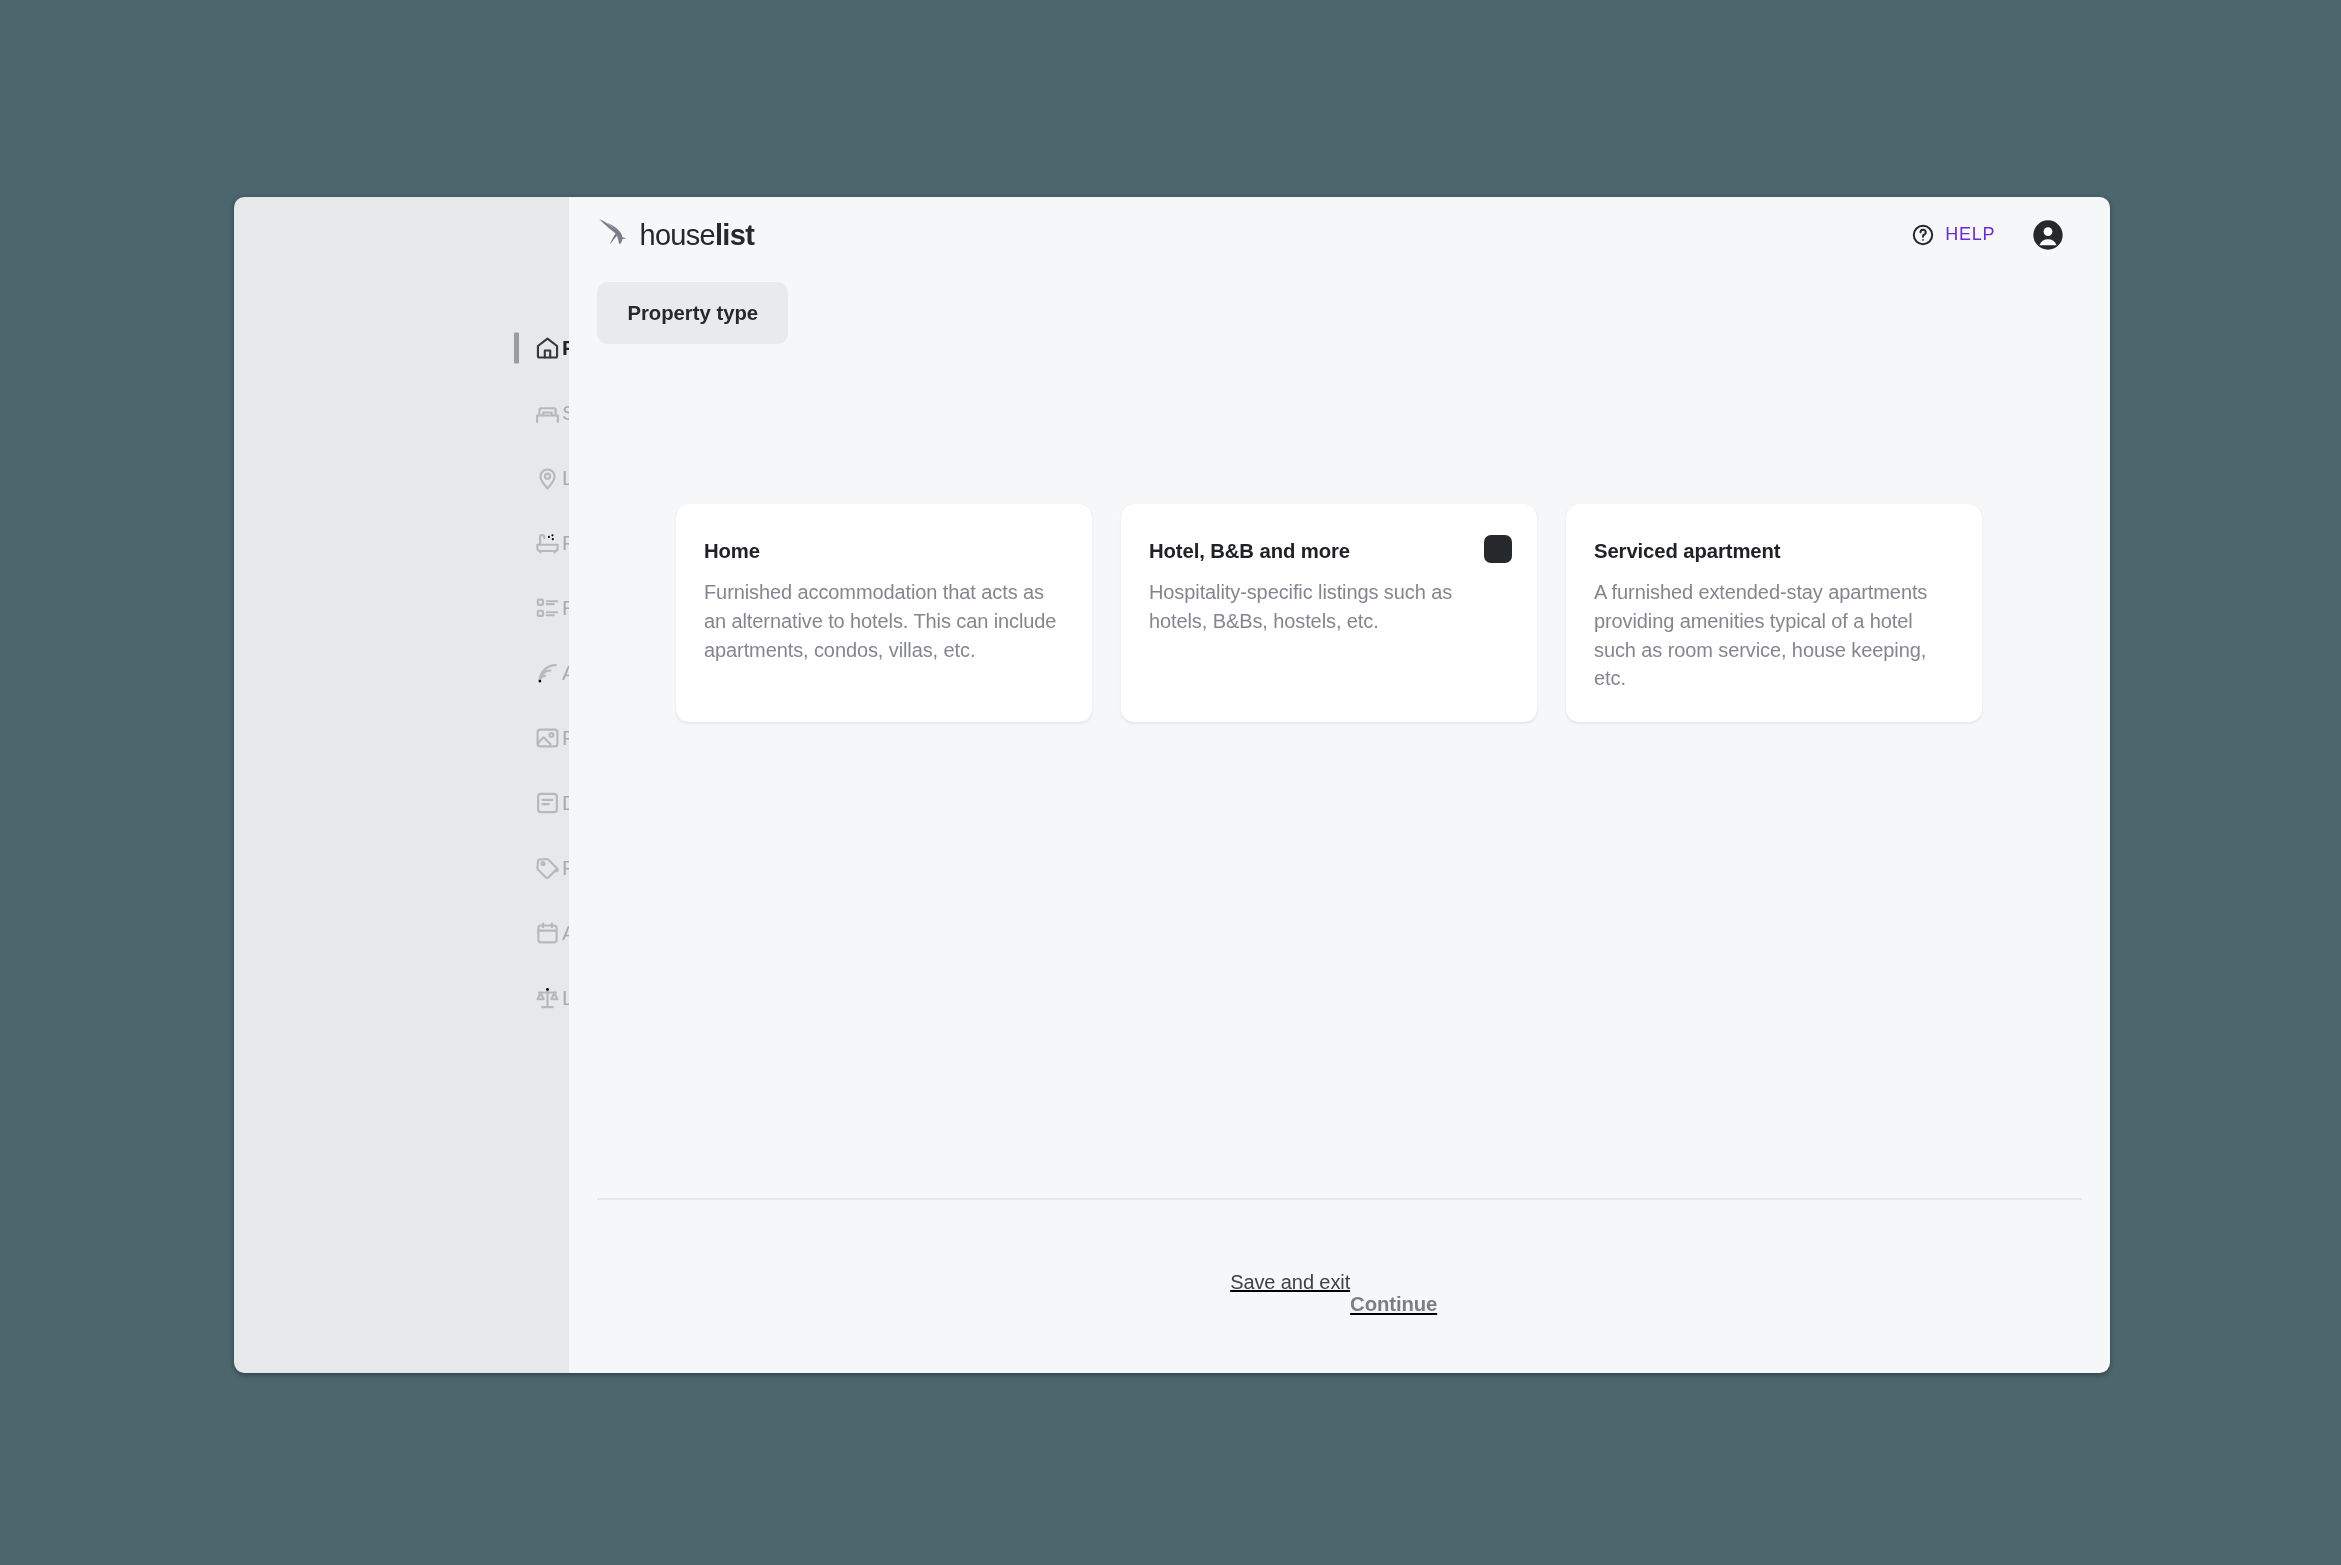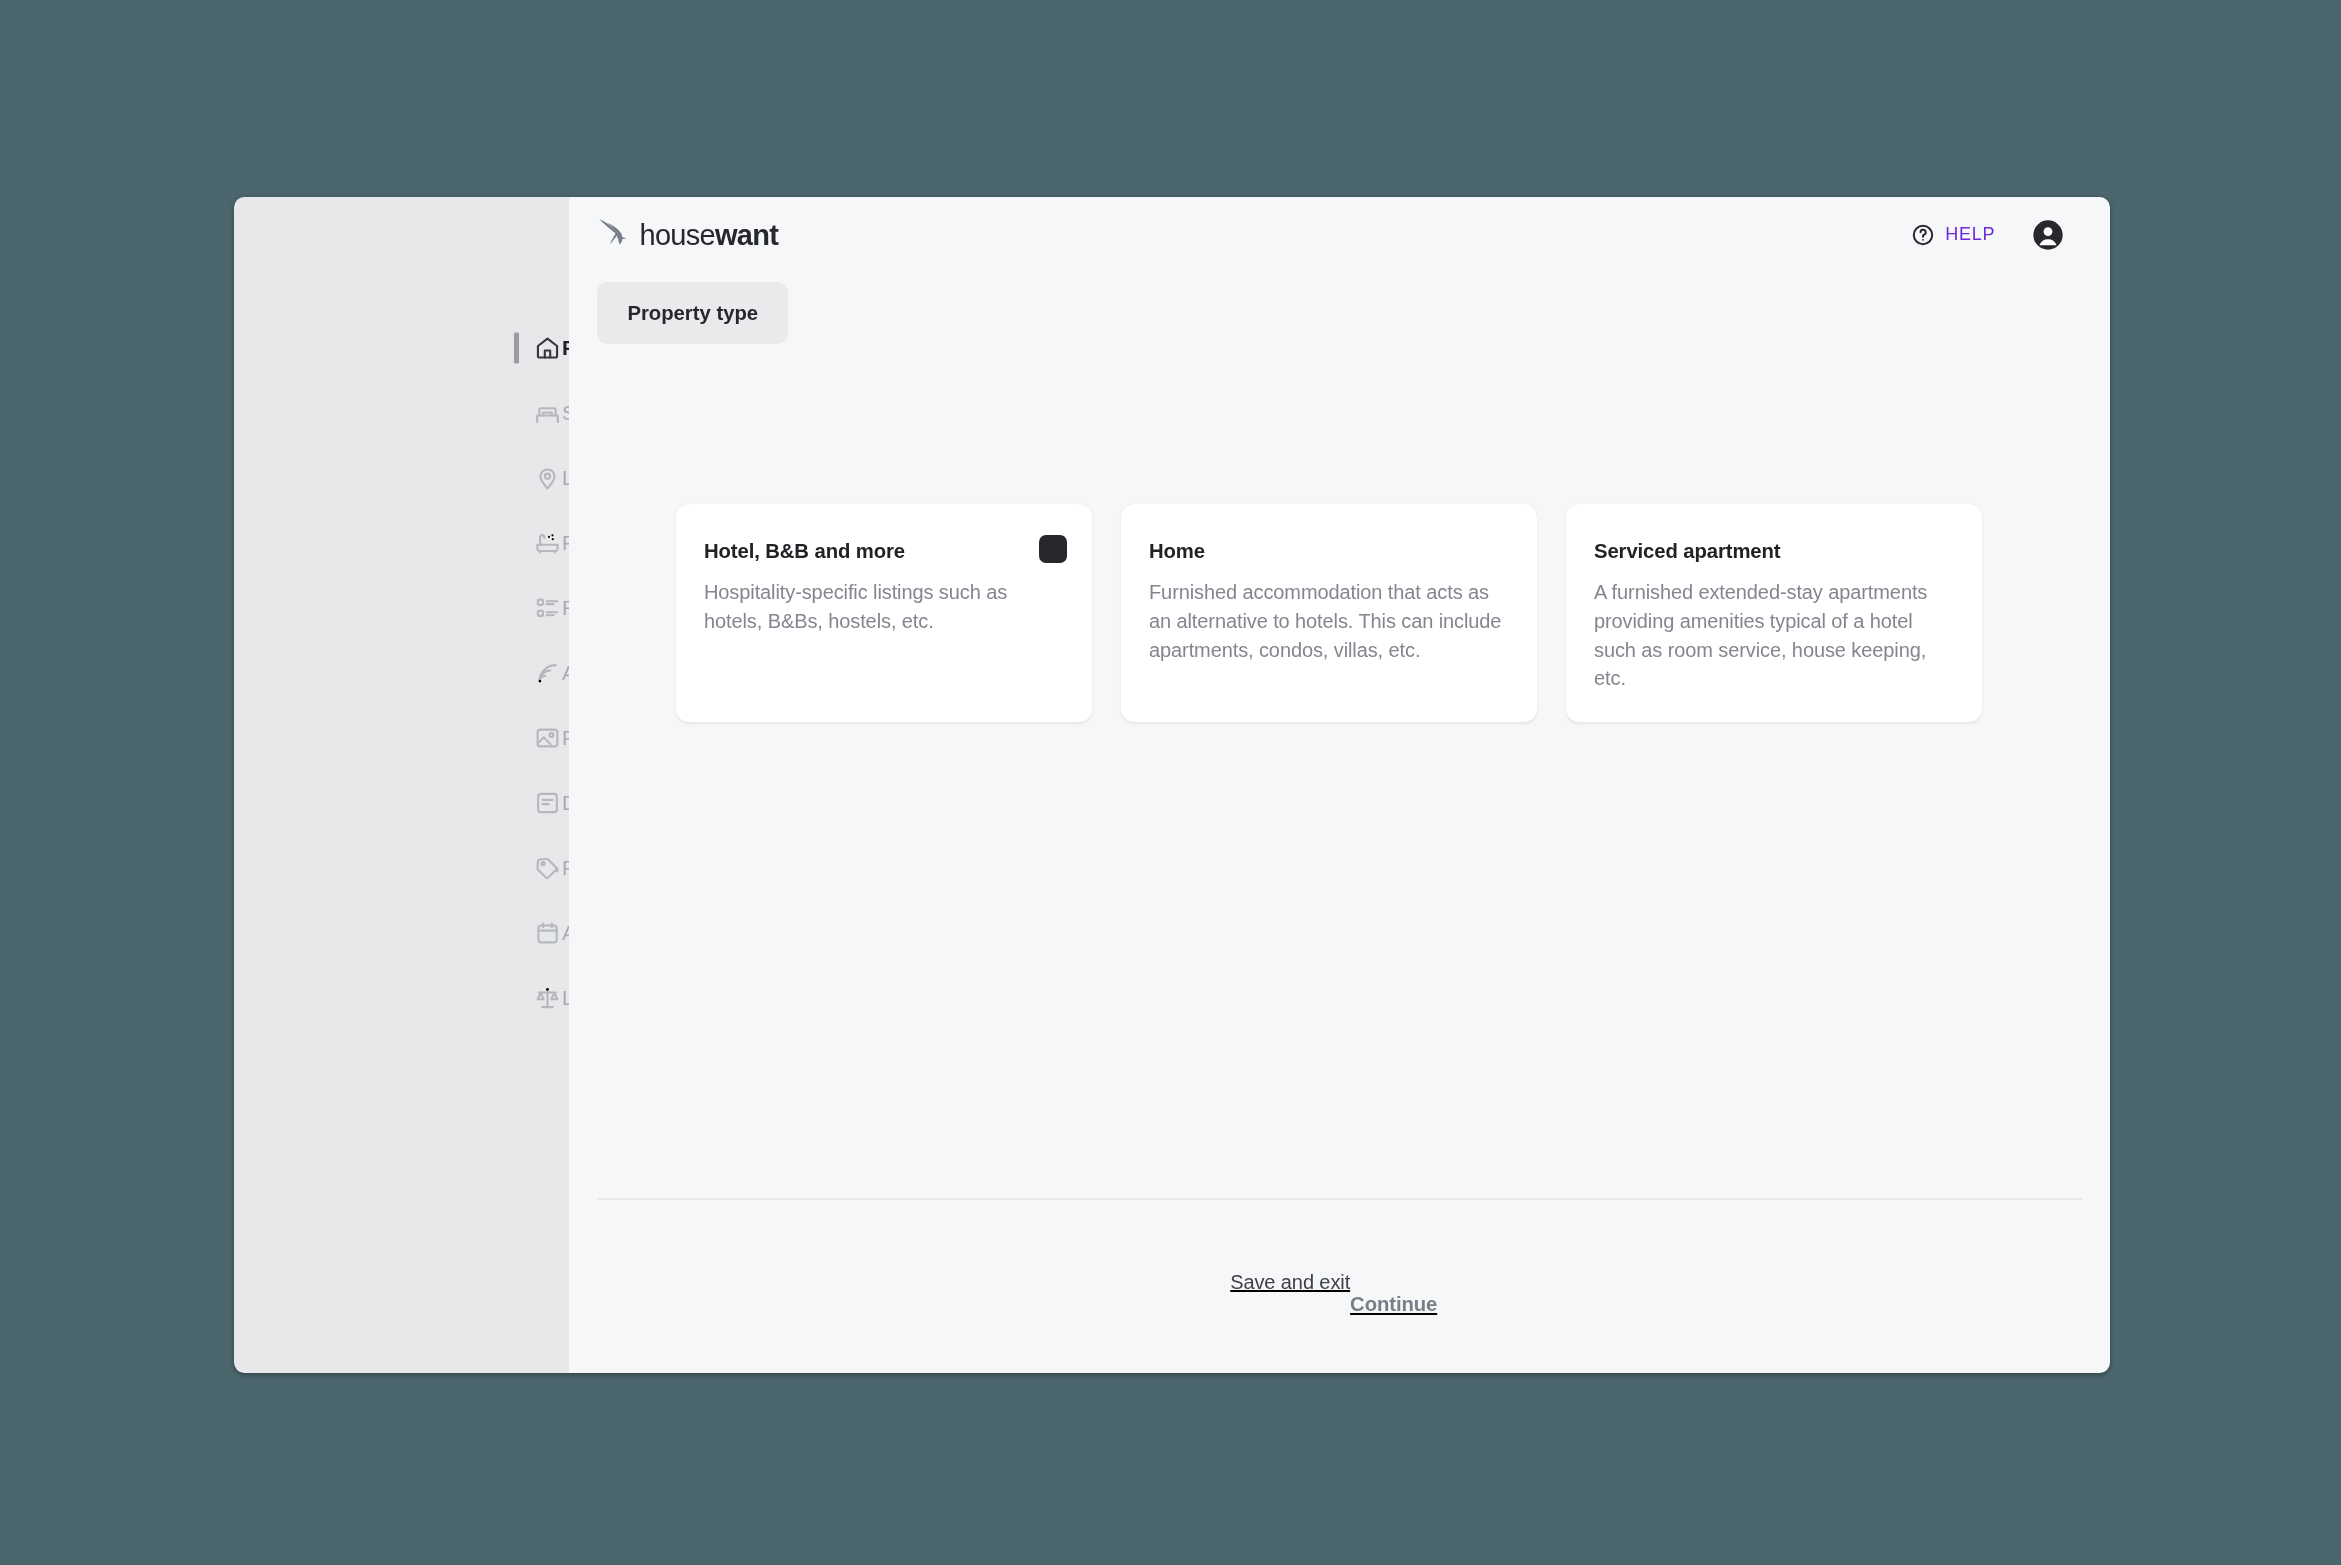--- a/index.html
+++ b/index.html
@@ -412,21 +412,21 @@
   <section class="main">
 
     <header class="header">
       <div class="brand">
         <span class="brand-mark">
           <svg viewBox="0 0 64 68" width="34" height="36">
             <path fill="#7a7c8a" d="M4 4 C16 9 27 17 34 25 C30 20 25 15 19 11 C29 15 38 21 44 29 C47 33 48 37 48 41 C48 44 46 48 43 52 C41 49 40 45 40 41 C40 39 39 37 38 35 C34 40 29 46 24 52 C27 44 31 37 35 31 C28 26 18 18 4 4 Z"></path>
             <path fill="#7a7c8a" d="M39 34 C44 37 50 39 56 40 C50 42 44 42 38 40 Z"></path>
           </svg>
         </span>
-        <span class="brand-word"><span>house</span><b>want</b></span>
+        <span class="brand-word"><span>house</span><b>list</b></span>
       </div>
 
       <div class="header-right">
         <div class="help-btn">
           <span class="help-icon">
             <svg viewBox="0 0 24 24" fill="none" stroke="#26282b" stroke-width="2" stroke-linecap="round" stroke-linejoin="round">
               <circle cx="12" cy="12" r="9.2"></circle>
               <path d="M9.5 9.3a2.6 2.6 0 1 1 3.4 2.5c-.6.2-.9.8-.9 1.4v.5"></path>
               <circle cx="12" cy="16.8" r=".9" fill="#26282b" stroke="none"></circle>
             </svg>
@@ -446,28 +446,28 @@
 
     <div class="tab-strip">
       <div class="tab-pill">Property type</div>
     </div>
 
     <div class="content">
 
       <div class="cards-row">
 
         <div class="type-card">
+          <div class="card-title">Home</div>
+          <div class="card-desc">Furnished accommodation that acts as an alternative to hotels. This can include apartments, condos, villas, etc.</div>
+        </div>
+
+        <div class="type-card">
           <div class="card-title">Hotel, B&amp;B and more</div>
           <div class="card-desc">Hospitality-specific listings such as hotels, B&amp;Bs, hostels, etc.</div>
           <span class="card-check"></span>
-        </div>
-
-        <div class="type-card">
-          <div class="card-title">Home</div>
-          <div class="card-desc">Furnished accommodation that acts as an alternative to hotels. This can include apartments, condos, villas, etc.</div>
         </div>
 
         <div class="type-card">
           <div class="card-title">Serviced apartment</div>
           <div class="card-desc">A furnished extended-stay apartments providing amenities typical of a hotel such as room service, house keeping, etc.</div>
         </div>
 
       </div>
     </div>
 

